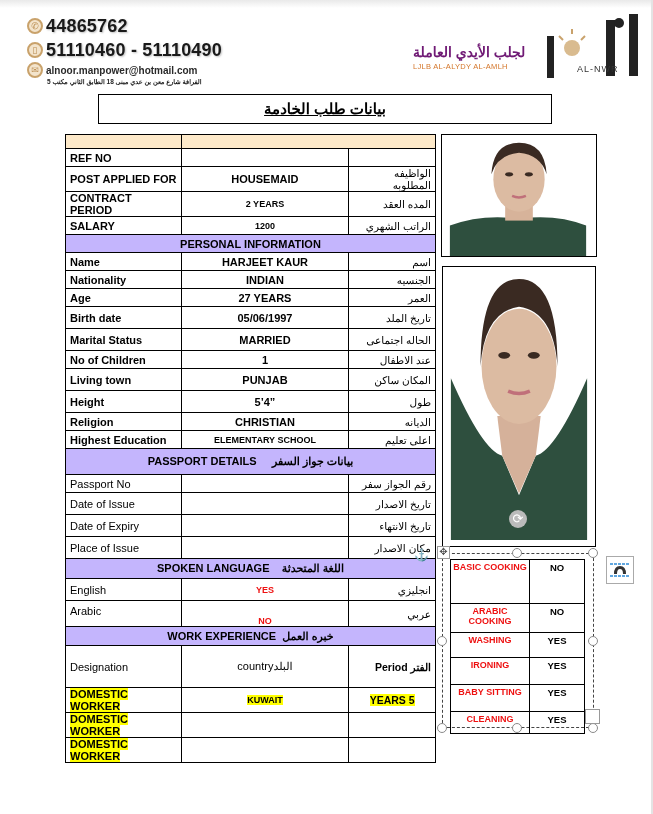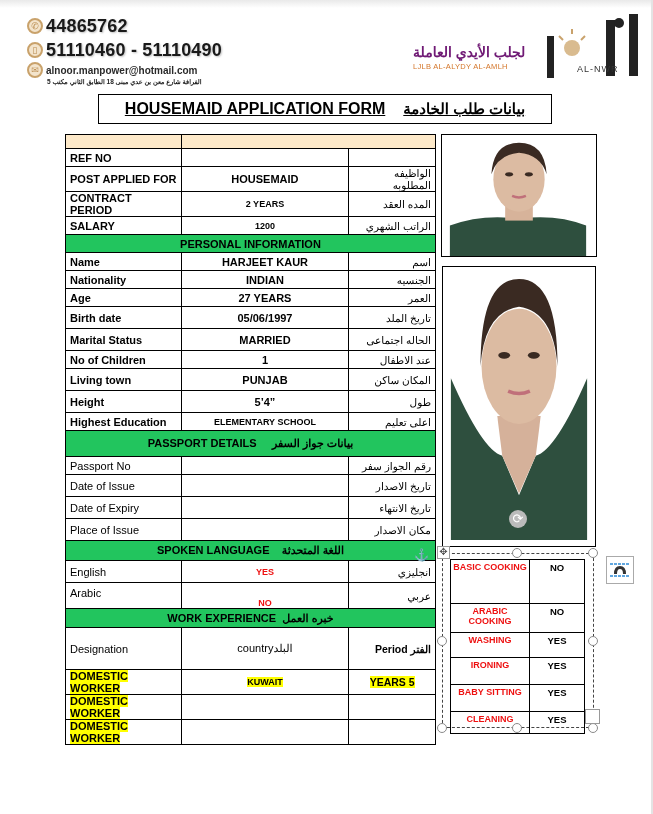--- a/index.html
+++ b/index.html
@@ -32,21 +32,21 @@
     border: 1px solid #000; box-sizing: border-box; display: flex; align-items: center; justify-content: center; gap: 18px; }
   .title-en { font-weight: bold; font-size: 16px; text-decoration: underline; }
   .title-ar { font-weight: bold; font-size: 15px; text-decoration: underline; direction: rtl; }
 
   
   table.main { position: absolute; left: 65px; top: 134px; width: 371px; border-collapse: collapse; font-size: 11px; }
   table.main td { border: 1px solid #000; padding: 0 4px; height: 18px; box-sizing: border-box; }
   td.lbl { width: 116px; font-weight: bold; }
   td.val { width: 168px; text-align: center; font-weight: bold; }
   td.ar { width: 87px; text-align: right; direction: rtl; font-size: 10.5px; }
-  tr.hdr td { background: #22c55e; text-align: center; font-weight: bold; }
+  tr.hdr td { background: #c4b5fd; text-align: center; font-weight: bold; }
   tr.top td { background: #fde9c9; height: 14px; }
   .small { font-size: 9px; }
   .red { color: #e11; }
   .hl { background: #ffff00; }
   tr.tall td { height: 22px; }
 
   
   .photo { position: absolute; border: 1px solid #000; background: #fff; box-sizing: border-box; overflow: hidden; }
   .photo svg { display: block; width: 100%; height: 100%; }
 
@@ -93,21 +93,20 @@
   <circle cx="72" cy="9" r="5" fill="#222"></circle>
   <rect x="0" y="22" width="7" height="42" fill="#222"></rect>
   <circle cx="25" cy="34" r="8" fill="#d9bb8f"></circle>
   <line x1="25" y1="15" x2="25" y2="20" stroke="#c9a26b" stroke-width="2"></line>
   <line x1="12" y1="22" x2="16" y2="26" stroke="#c9a26b" stroke-width="2"></line>
   <line x1="38" y1="22" x2="34" y2="26" stroke="#c9a26b" stroke-width="2"></line>
 </svg>
 <div class="logo-sub">AL-NWR</div>
 
 <div class="titlebox">
-  <span class="title-en">HOUSEMAID APPLICATION FORM</span>
   <span class="title-ar">بيانات طلب الخادمة</span>
 </div>
 
 <table class="main">
   <tbody>
       <tr class="top">
     <td class="lbl"></td>
     <td colspan="2"></td>
   </tr>
   <tr>
@@ -165,20 +164,25 @@
       </tr>
   <tr class="tall">
         <td class="lbl">Living town</td>
         <td class="val">PUNJAB</td>
         <td class="ar">المكان ساكن</td>
       </tr>
   <tr class="tall">
         <td class="lbl">Height</td>
         <td class="val">5’4”</td>
         <td class="ar">طول</td>
+      </tr>
+  <tr>
+        <td class="lbl">Religion</td>
+        <td class="val">CHRISTIAN</td>
+        <td class="ar">الديانه</td>
       </tr>
   <tr>
         <td class="lbl">Highest Education</td>
         <td class="val small">ELEMENTARY SCHOOL</td>
         <td class="ar">اعلى تعليم</td>
       </tr>
   <tr class="hdr" style="height:26px">
     <td colspan="3" style="height:26px">
       <span>PASSPORT DETAILS</span>&nbsp;&nbsp;&nbsp;&nbsp;
       <span>بيانات جواز السفر</span>

